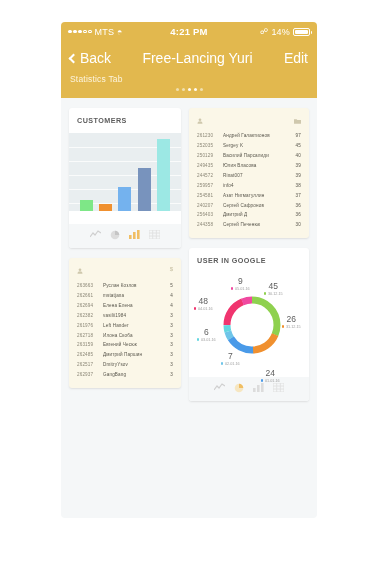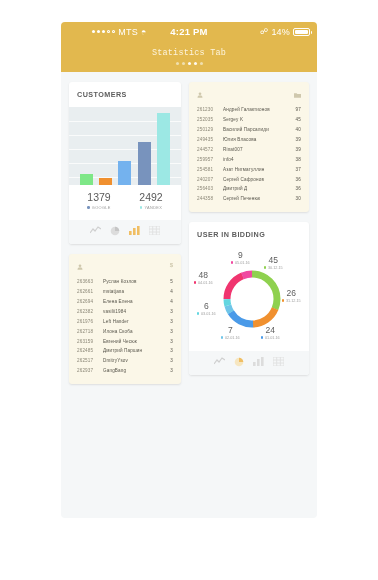--- a/index.html
+++ b/index.html
@@ -21,21 +21,21 @@
   .statusbar {
     height: 19px;
     background: #e2b84e;
     color: #ffffff;
     display: flex;
     align-items: center;
     padding: 0 7px;
     font-size: 9px;
     letter-spacing: .2px;
   }
-  .sb-left { display: flex; align-items: center; gap: 3px; flex: 1; justify-content: center; }
+  .sb-left { display: flex; align-items: center; gap: 3px; flex: 1; }
   .sb-center { flex: 0 0 auto; font-weight: bold; font-size: 9.5px; }
   .sb-right { display: flex; align-items: center; justify-content: flex-end; gap: 3px; flex: 1; }
   .dots-sig { display: flex; gap: 1.5px; align-items: center; }
   .dots-sig i { width: 3.5px; height: 3.5px; border-radius: 50%; background: #fff; display: block; }
   .dots-sig i.hollow { background: transparent; box-shadow: inset 0 0 0 1px #fff; }
   .wifi { font-size: 9px; }
   .batt {
     width: 17px; height: 8px;
     border: 1px solid #fff; border-radius: 2px;
     position: relative; padding: 1px;
@@ -61,22 +61,22 @@
     transform: rotate(45deg);
     margin-right: 1px;
   }
   .nav-back span { font-size: 14px; }
   .nav-title {
     flex: 1; text-align: center; font-size: 14px; font-weight: normal;
     white-space: nowrap;
   }
   .nav-edit { flex: 0 0 auto; font-size: 14px; cursor: pointer; }
   .nav-sub {
-    text-align: center; font-size: 8.5px; color: #fdf4de;
-    padding-top: 3px; letter-spacing: .2px; font-family: Liberation Mono, monospace;
+    font-size: 8.5px; color: #fdf4de;
+    padding-top: 3px; letter-spacing: .2px;
   }
   .pagedots { display: flex; justify-content: center; gap: 3px; padding: 4px 0 7px; }
   .pagedots i { width: 3px; height: 3px; border-radius: 50%; background: #f0dfae; display: block; }
   .pagedots i.on { background: #fffaf0; }
 
   
   .content { padding: 10px 8px; }
   .grid { display: flex; gap: 8px; }
   .col { display: flex; flex-direction: column; gap: 10px; width: 50%; }
 
@@ -170,20 +170,28 @@
     <div class="sb-right">
       <span style="font-size:8px;">☍</span>
       <span>14%</span>
       <span class="batt">
           <span></span>
         </span>
     </div>
   </div>
 
   <div class="navbar">
+    <div class="nav-row">
+      <div class="nav-back">
+        <span class="chev"></span>
+        <span>Back</span>
+      </div>
+      <div class="nav-title">Free-Lancing Yuri</div>
+      <div class="nav-edit">Edit</div>
+    </div>
     <div class="nav-sub">Statistics Tab</div>
     <div class="pagedots">
       <i></i>
       <i></i>
       <i class="on"></i>
       <i class="on"></i>
       <i></i>
     </div>
   </div>
 
@@ -202,36 +210,20 @@
                 <i style="top:56px"></i>
                 <i style="top:70px"></i>
             </div>
             <div class="bar" style="height:11px;background:#7ee787;"></div>
             <div class="bar" style="height:7px;background:#f0902f;"></div>
             <div class="bar" style="height:24px;background:#74b2ee;"></div>
             <div class="bar" style="height:43px;background:#7893bd;"></div>
             <div class="bar" style="height:72px;background:#9ce8e4;"></div>
           </div>
           <div class="legend">
-            <div class="legend-row" style="justify-content:center;gap:22px;">
-              <div class="legend-item">
-                <div class="legend-num">1379</div>
-                <div class="legend-lbl">
-                  <i style="background:#7893bd"></i>
-                  <span>GOOGLE</span>
-                </div>
-              </div>
-              <div class="legend-item">
-                <div class="legend-num">2492</div>
-                <div class="legend-lbl">
-                  <i style="background:#9ce8e4"></i>
-                  <span>YANDEX</span>
-                </div>
-              </div>
-            </div>
           </div>
           <div class="toolbar">
             <span class="ticon">
               <svg width="11" height="9" viewBox="0 0 11 9">
                   <polyline points="0,7 3,3 5,5 8,1 11,3" fill="none" stroke="#c9c9c9" stroke-width="1.2"></polyline>
                 </svg>
             </span>
             <span class="ticon">
               <svg width="10" height="10" viewBox="0 0 10 10">
                   <circle cx="5" cy="5" r="4.3" fill="#d8d8d8"></circle>
@@ -387,21 +379,21 @@
               </div>
             <div class="lrow">
                 <span class="lid">244358</span>
                 <span class="lname">Сергей Печенюк</span>
                 <span class="lval">30</span>
               </div>
           </div>
         </div>
 
         <div class="card">
-          <div class="card-title">USER IN BIDDING</div>
+          <div class="card-title">USER IN GOOGLE</div>
           <div class="donutwrap">
             <svg width="122" height="100" viewBox="0 0 122 100">
               <g transform="translate(61,52)">
 
                 <circle r="25" fill="none" stroke="#8fd14f" stroke-width="7" stroke-dasharray="49.1 107.98" transform="rotate(-90)"></circle>
                 <circle r="25" fill="none" stroke="#f0902f" stroke-width="7" stroke-dasharray="28.4 128.68" transform="rotate(22.5)"></circle>
                 <circle r="25" fill="none" stroke="#4a9ae8" stroke-width="7" stroke-dasharray="26.2 130.88" transform="rotate(87.5)"></circle>
                 <circle r="25" fill="none" stroke="#6fc5e8" stroke-width="7" stroke-dasharray="7.6 149.48" transform="rotate(147.5)"></circle>
                 <circle r="25" fill="none" stroke="#63d6e0" stroke-width="7" stroke-dasharray="6.5 150.58" transform="rotate(165)"></circle>
                 <circle r="25" fill="none" stroke="#f0356f" stroke-width="7" stroke-dasharray="29.5 127.58" transform="rotate(180)"></circle>
@@ -443,21 +435,21 @@
                   <span>03.01.16</span>
                 </div>
             </div>
             <div class="dlabel" style="left:30px;top:79px;">
               <div class="dv">7</div>
               <div class="dd">
                   <i style="background:#6fc5e8"></i>
                   <span>02.01.16</span>
                 </div>
             </div>
-            <div class="dlabel" style="left:70px;top:79px;">
+            <div class="dlabel" style="left:70px;top:96px;">
               <div class="dv">24</div>
               <div class="dd">
                   <i style="background:#4a9ae8"></i>
                   <span>01.01.16</span>
                 </div>
             </div>
           </div>
           <div class="toolbar">
             <span class="ticon">
               <svg width="11" height="9" viewBox="0 0 11 9">

